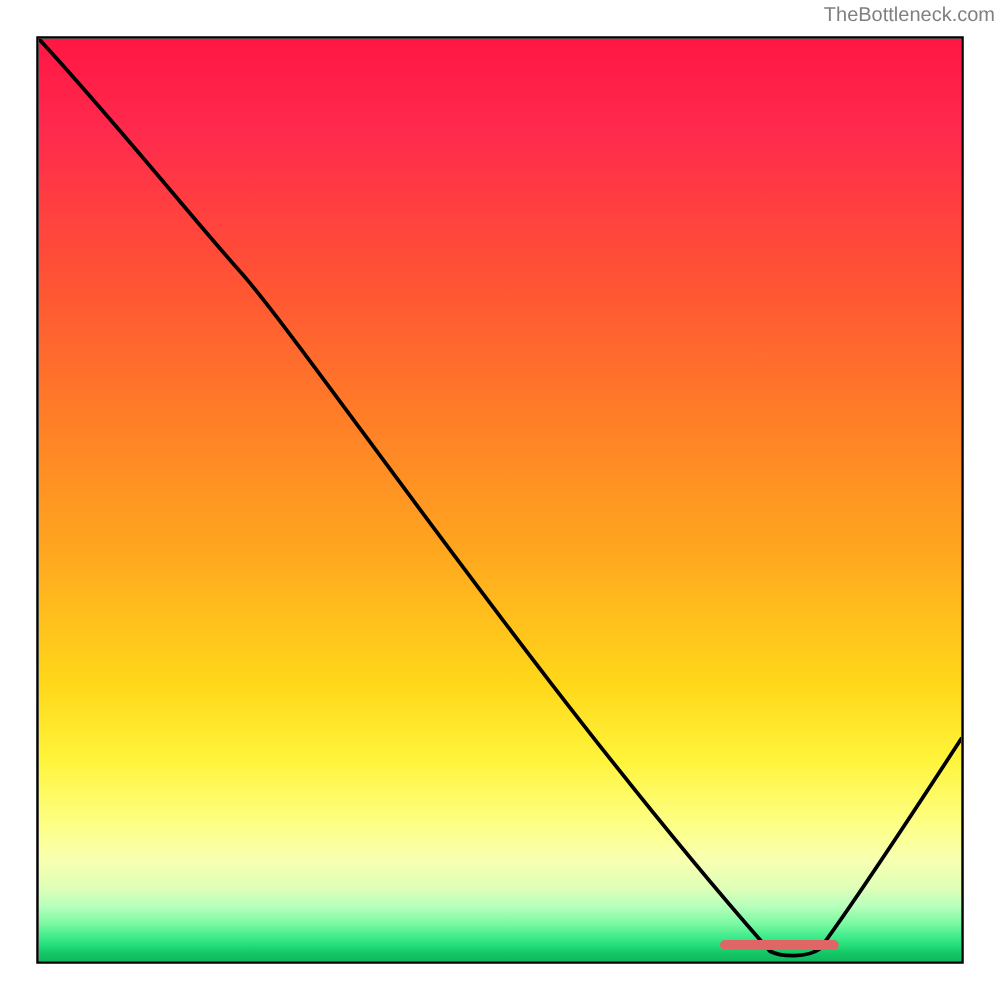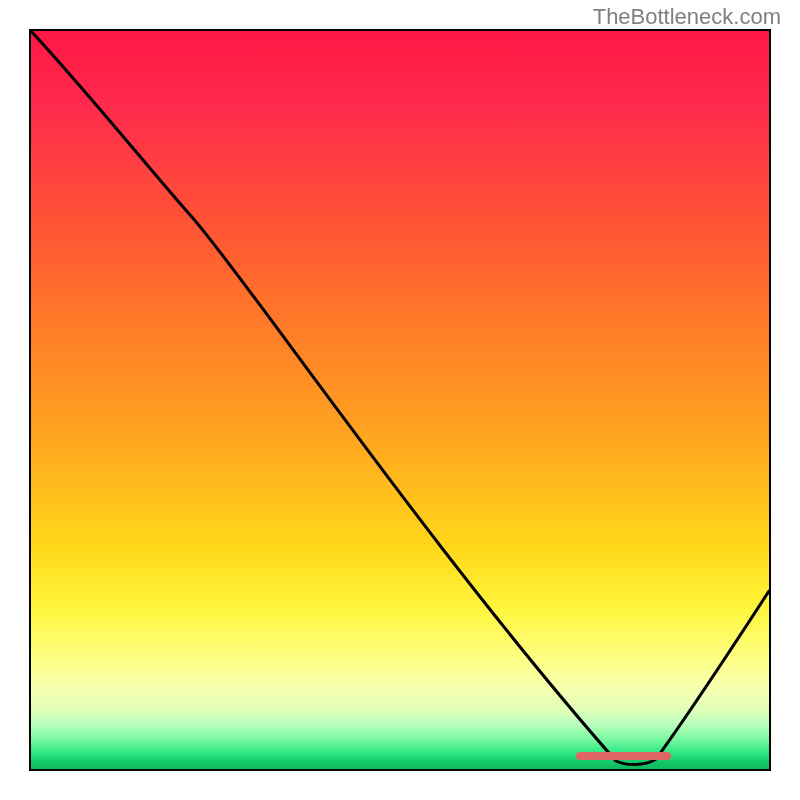--- a/index.html
+++ b/index.html
@@ -8,22 +8,22 @@
     width: 800px;
     height: 800px;
     background: #ffffff;
     font-family: Arial, Helvetica, sans-serif;
     position: relative;
     overflow: hidden;
   }
   .watermark {
     position: absolute;
     top: 4px;
-    right: 19px;
-    font-size: 22px;
+    right: 4px;
+    font-size: 16px;
     color: #808080;
     z-index: 10;
   }
   .plot-frame {
     position: absolute;
     top: 29px;
     left: 29px;
     width: 742px;
     height: 742px;
     border: 2px solid #000000;

